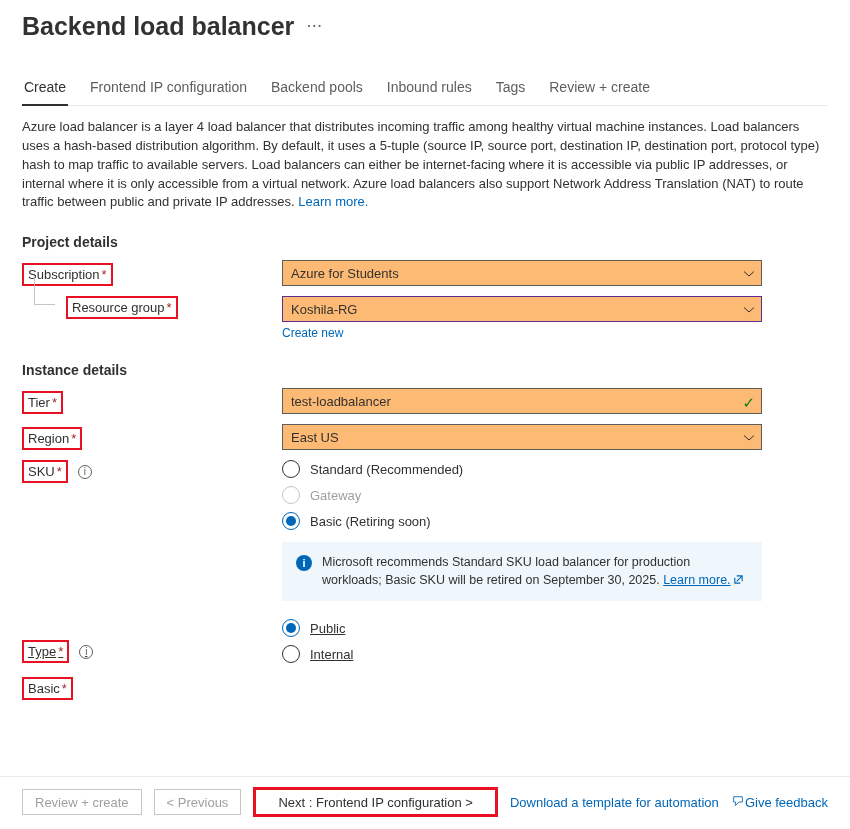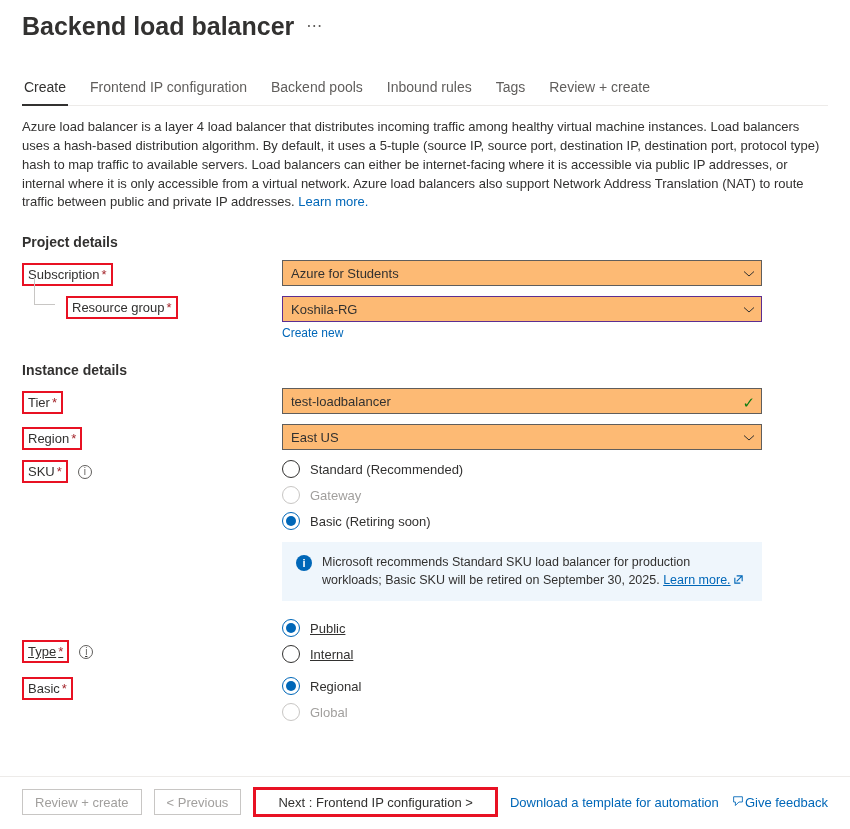--- a/index.html
+++ b/index.html
@@ -384,32 +384,20 @@
   </div>
 </div>
 
 <div class="form-row" style="margin-top:14px; align-items:flex-start;">
   <div class="label-col">
     <span class="label-box hl">
       <span>Basic</span>
         <span class="req">*</span>
     </span>
   </div>
-  <div class="field-col">
-    <div class="radio-group">
-      <div class="radio selected">
-        <span class="circle"></span>
-        <span>Regional</span>
-      </div>
-      <div class="radio disabled">
-        <span class="circle"></span>
-        <span>Global</span>
-      </div>
-    </div>
-  </div>
 </div>
 
 <div class="footer">
   <button class="btn disabled">Review + create</button>
   <button class="btn disabled">&lt; Previous</button>
   <button class="btn primary-hl">Next : Frontend IP configuration &gt;</button>
   <a href="#">Download a template for automation</a>
   <a href="#" class="feedback">
     <svg viewBox="0 0 16 16">
         <path d="M3 2 C3 2 3 2 3 2 L13 2 L13 8 L9 8 L5 12 L5 8 L3 8 Z" fill="none" stroke="#0067b8" stroke-width="1"></path>

